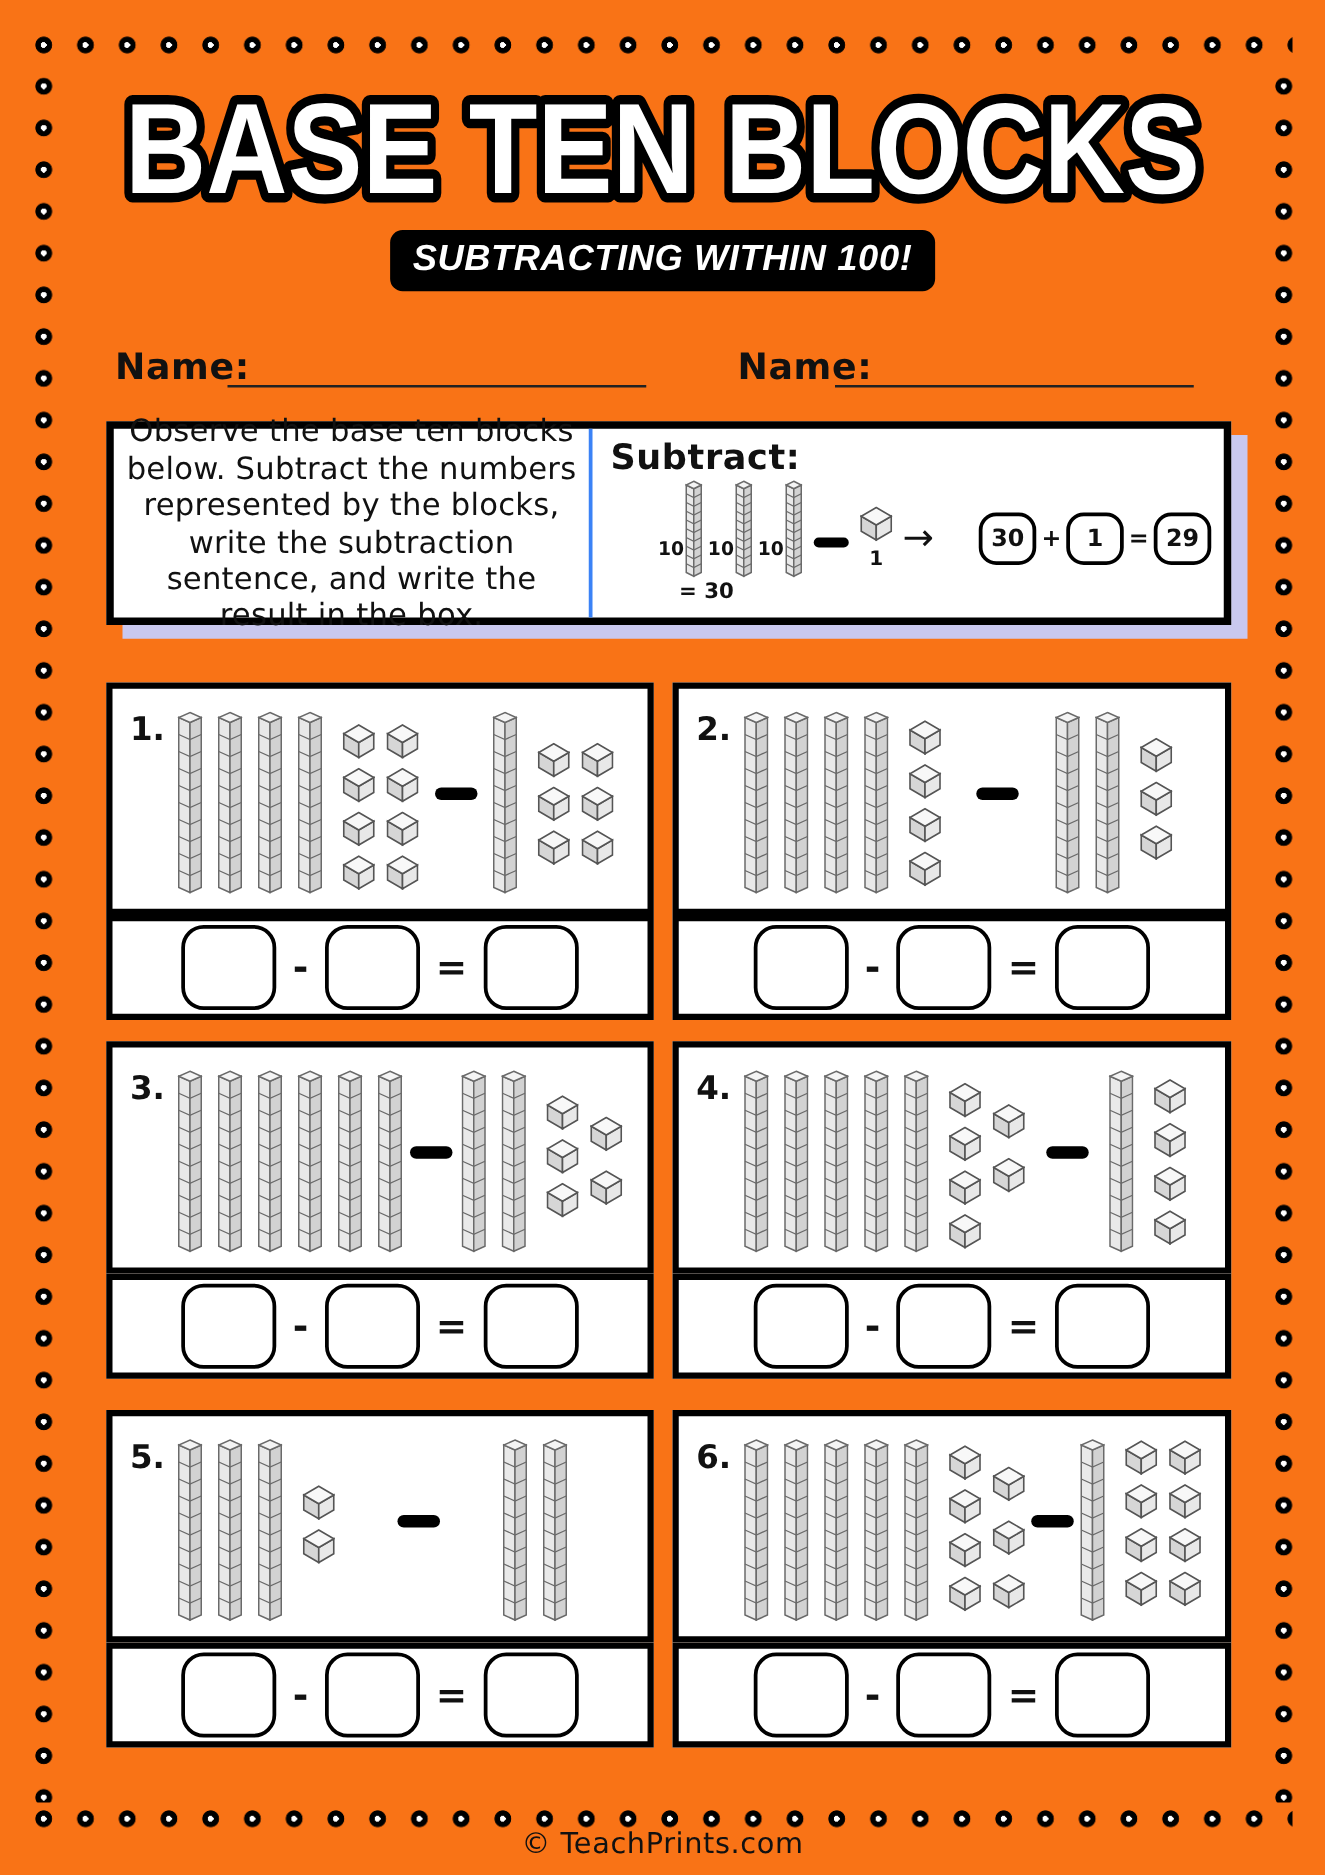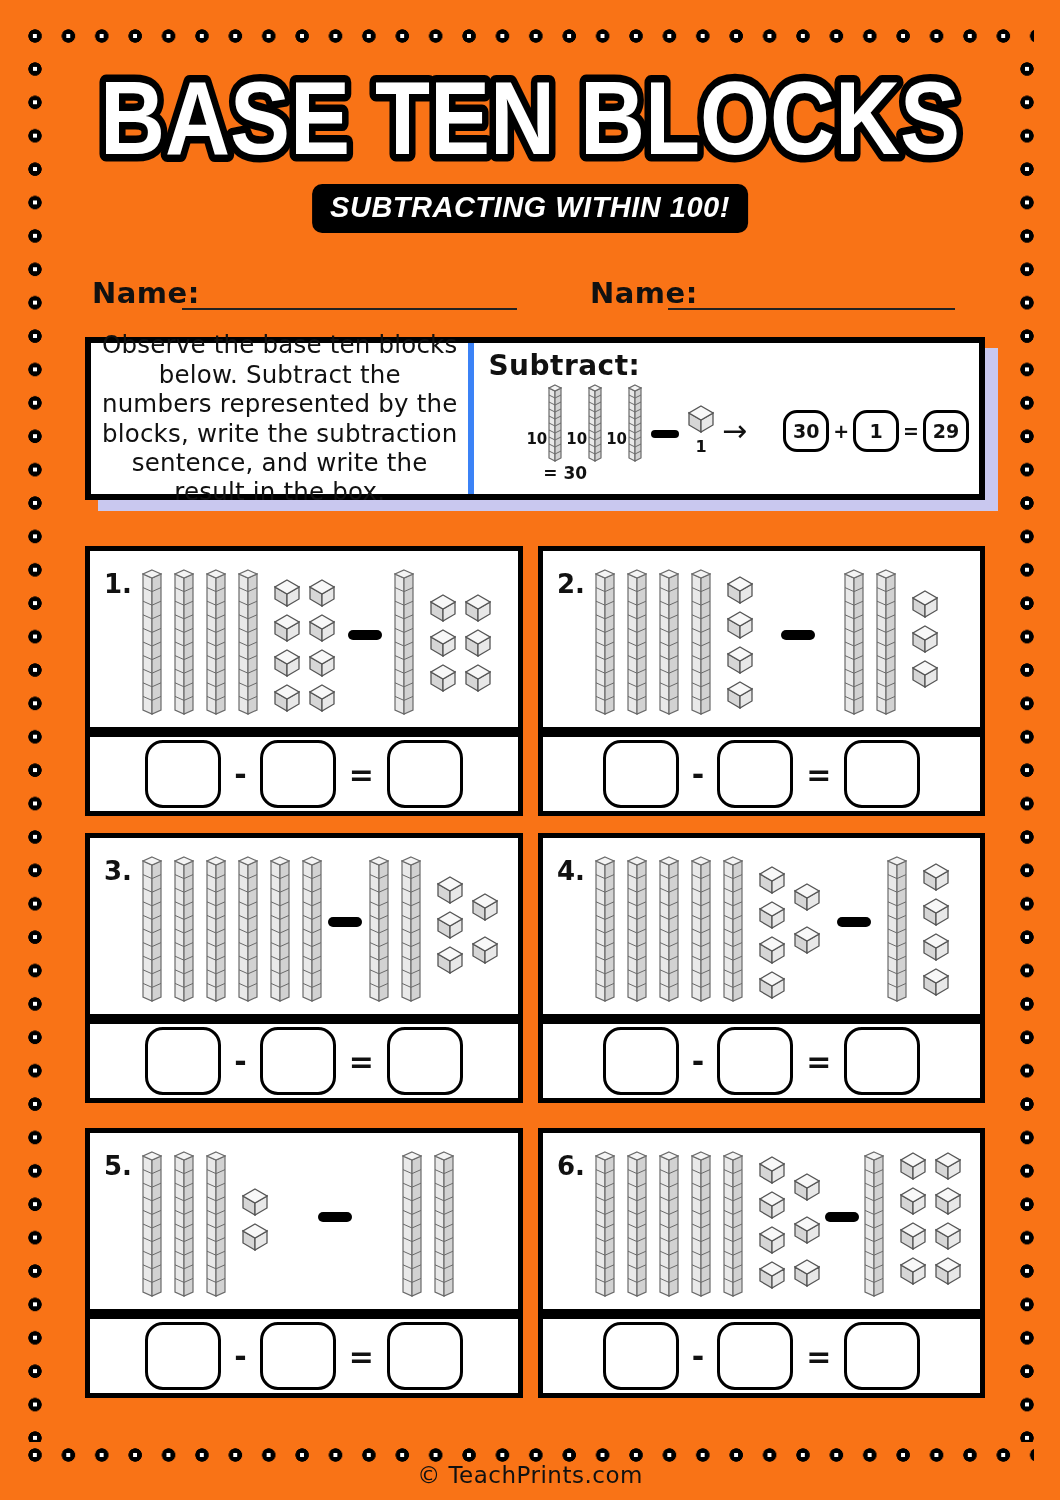--- a/index.html
+++ b/index.html
@@ -28,21 +28,21 @@
   #name-label{left:92px;top:276px;}
   #date-label{left:590px;top:276px;}
   .field-line{position:absolute;border-bottom:2.5px solid #222;height:0;}
   #name-line{left:182px;top:308px;width:335px;}
   #date-line{left:668px;top:308px;width:287px;}
 
   
   .info-row{position:absolute;left:85px;top:337px;width:900px;height:163px;display:flex;
             border:6px solid #000;background:#fff;box-sizing:border-box;
             box-shadow:13px 11px 0 0 var(--shadow,#c9c8ef);}
-  .instr{width:54.5%;border-right:6px solid #3b82f6;box-sizing:border-box;display:flex;align-items:center;justify-content:center;padding:6px 10px;}
+  .instr{width:54.5%;border-right:3px solid #3b82f6;box-sizing:border-box;display:flex;align-items:center;justify-content:center;padding:6px 10px;}
   .instr p{margin:0;text-align:center;font-size:24.5px;line-height:1.2;letter-spacing:.2px;}
   .example{flex:1;padding:6px 10px 4px 14px;box-sizing:border-box;}
   .ex-label{font-size:28px;font-weight:bold;letter-spacing:.5px;}
   .ex-row{display:flex;align-items:center;gap:7px;margin-top:2px;}
   .ex-rodcol{display:flex;flex-direction:column;align-items:center;}
   .ex-rods{display:flex;gap:4px;align-items:flex-end;margin-left:38px;}
   .ex-rod-item{display:flex;align-items:flex-end;gap:1px;}
   .ex-ten{font-size:15px;font-weight:bold;margin-bottom:14px;}
   .ex-total{font-size:17px;font-weight:bold;margin-top:1px;}
   .minus-bar{background:#000;border-radius:5px;}

